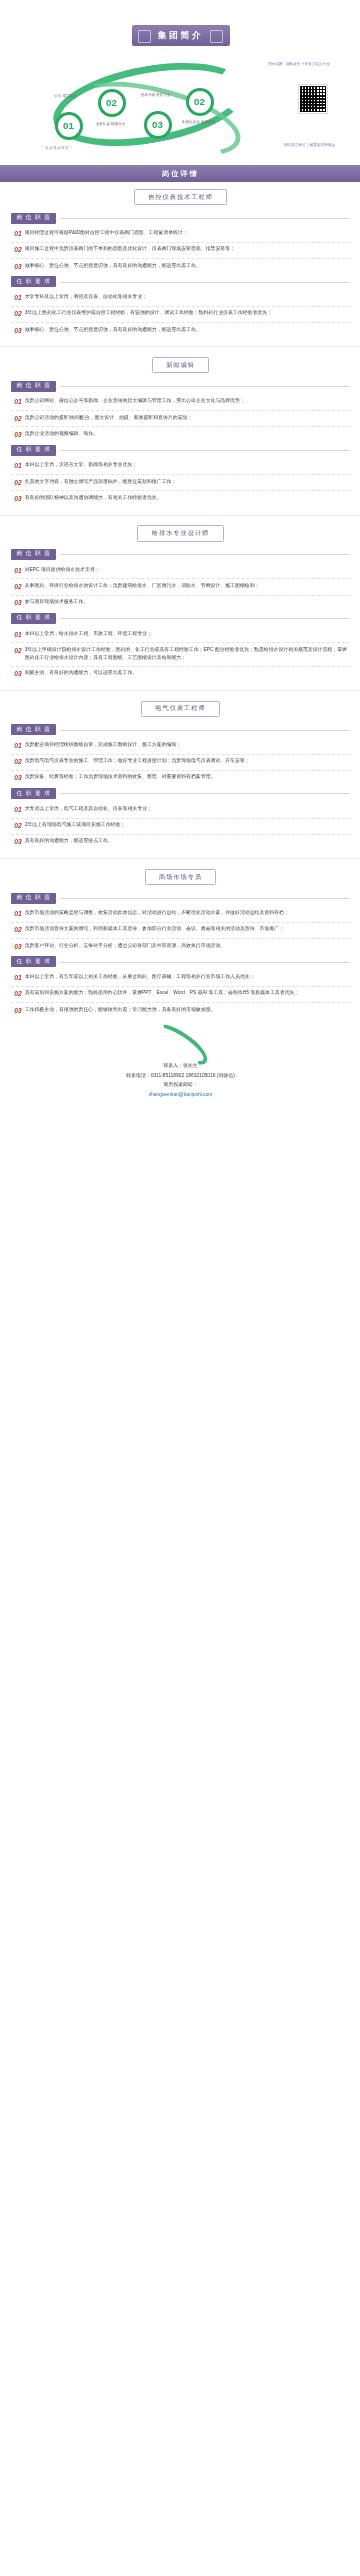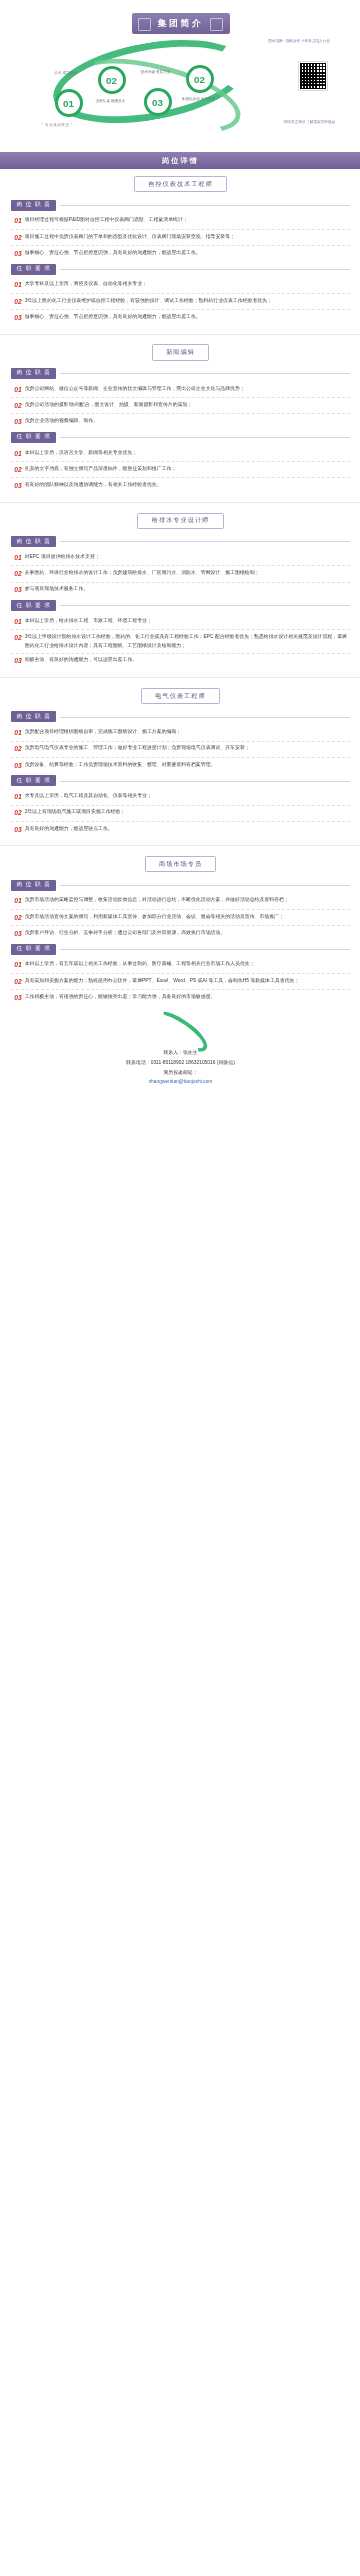--- a/index.html
+++ b/index.html
@@ -20,21 +20,21 @@
 
   
   .header {
     position: relative;
     width: 361px;
     background: #ffffff;
     padding: 9.3px 0 5.2px 0;
   }
   .hdr-banner {
     width: 98px;
-    margin: 4px auto;
+    margin: 16px auto;
     background: linear-gradient(180deg,#8d7fb0 0%, #6f6196 100%);
     border-radius: 2.1px;
     text-align: center;
     padding: 4.6px 0 4.1px 0;
     position: relative;
   }
   .hdr-banner-title {
     color: #ffffff;
     font-size: 8.8px;
     letter-spacing: 2.6px;
@@ -136,21 +136,21 @@
     font-size: 3.6px; color: #8b8b8b;
     letter-spacing: 0.5px;
   }
 
   
   .detail-bar {
     width: 361px;
     background: linear-gradient(180deg,#8d7fb0 0%,#6f6196 100%);
     text-align: center;
     padding: 3.6px 0 3.1px 0;
-    margin-top: 15px;
+    margin-top: 5px;
   }
   .detail-bar span {
     color: #fff; font-size: 7.2px; letter-spacing: 2.1px; font-weight: bold;
   }
 
   
   .job { width: 361px; padding: 0 0 5.2px 0; }
   .job-title-wrap {
     display: flex; align-items: center; justify-content: center;
     padding: 7.2px 0 5.2px 0;

